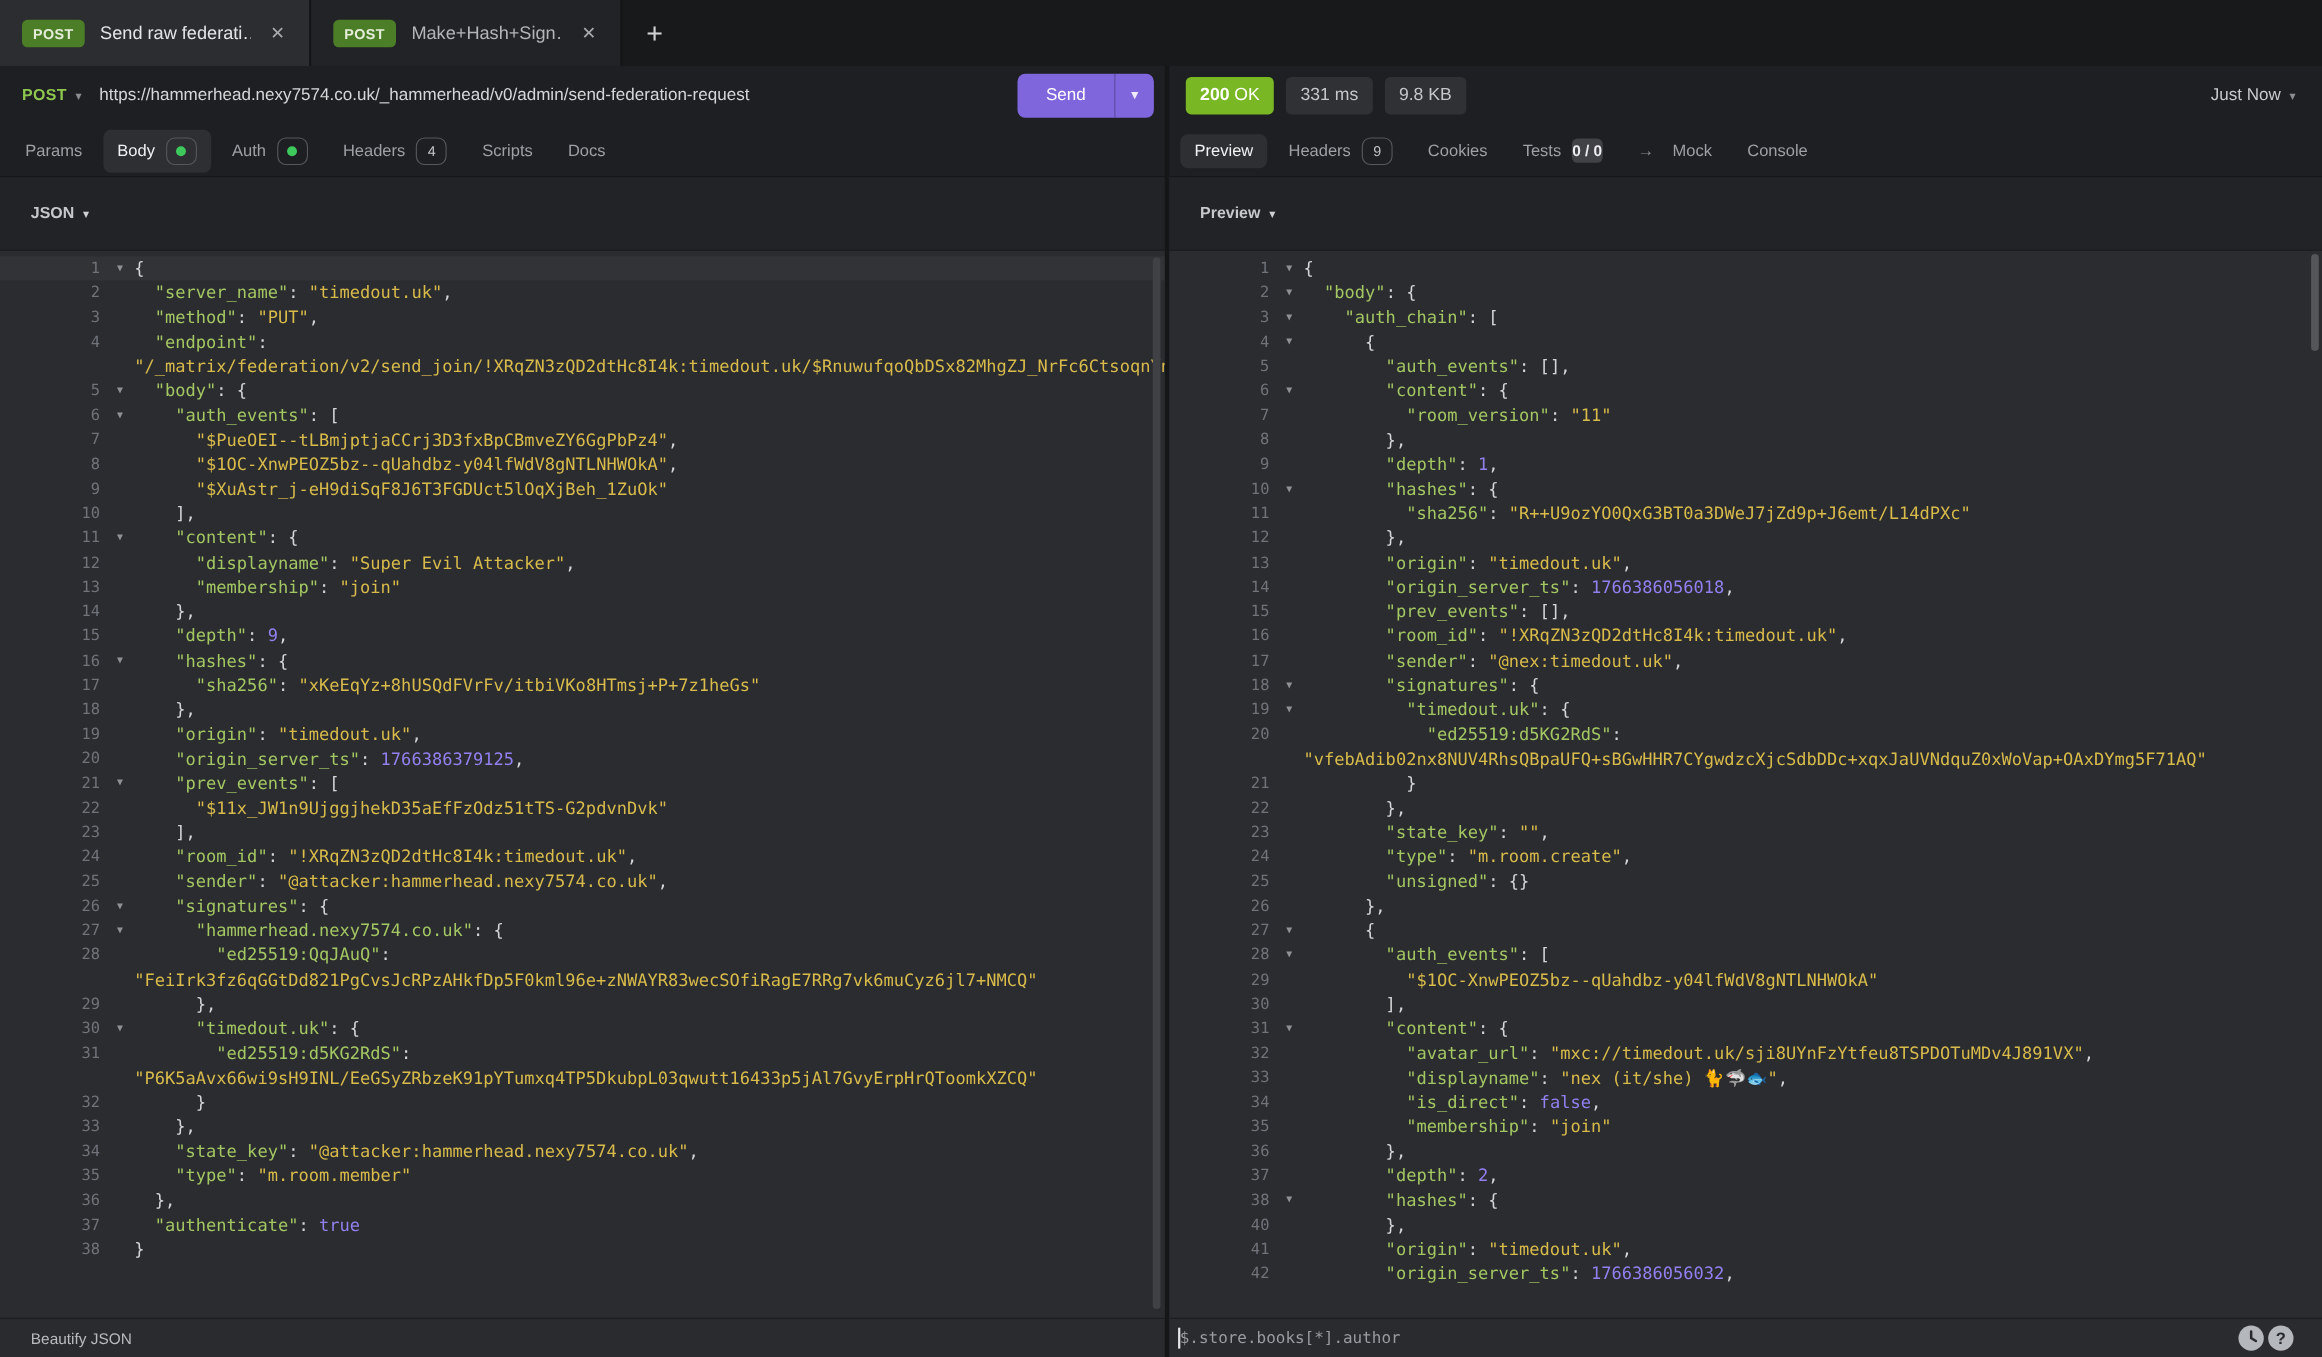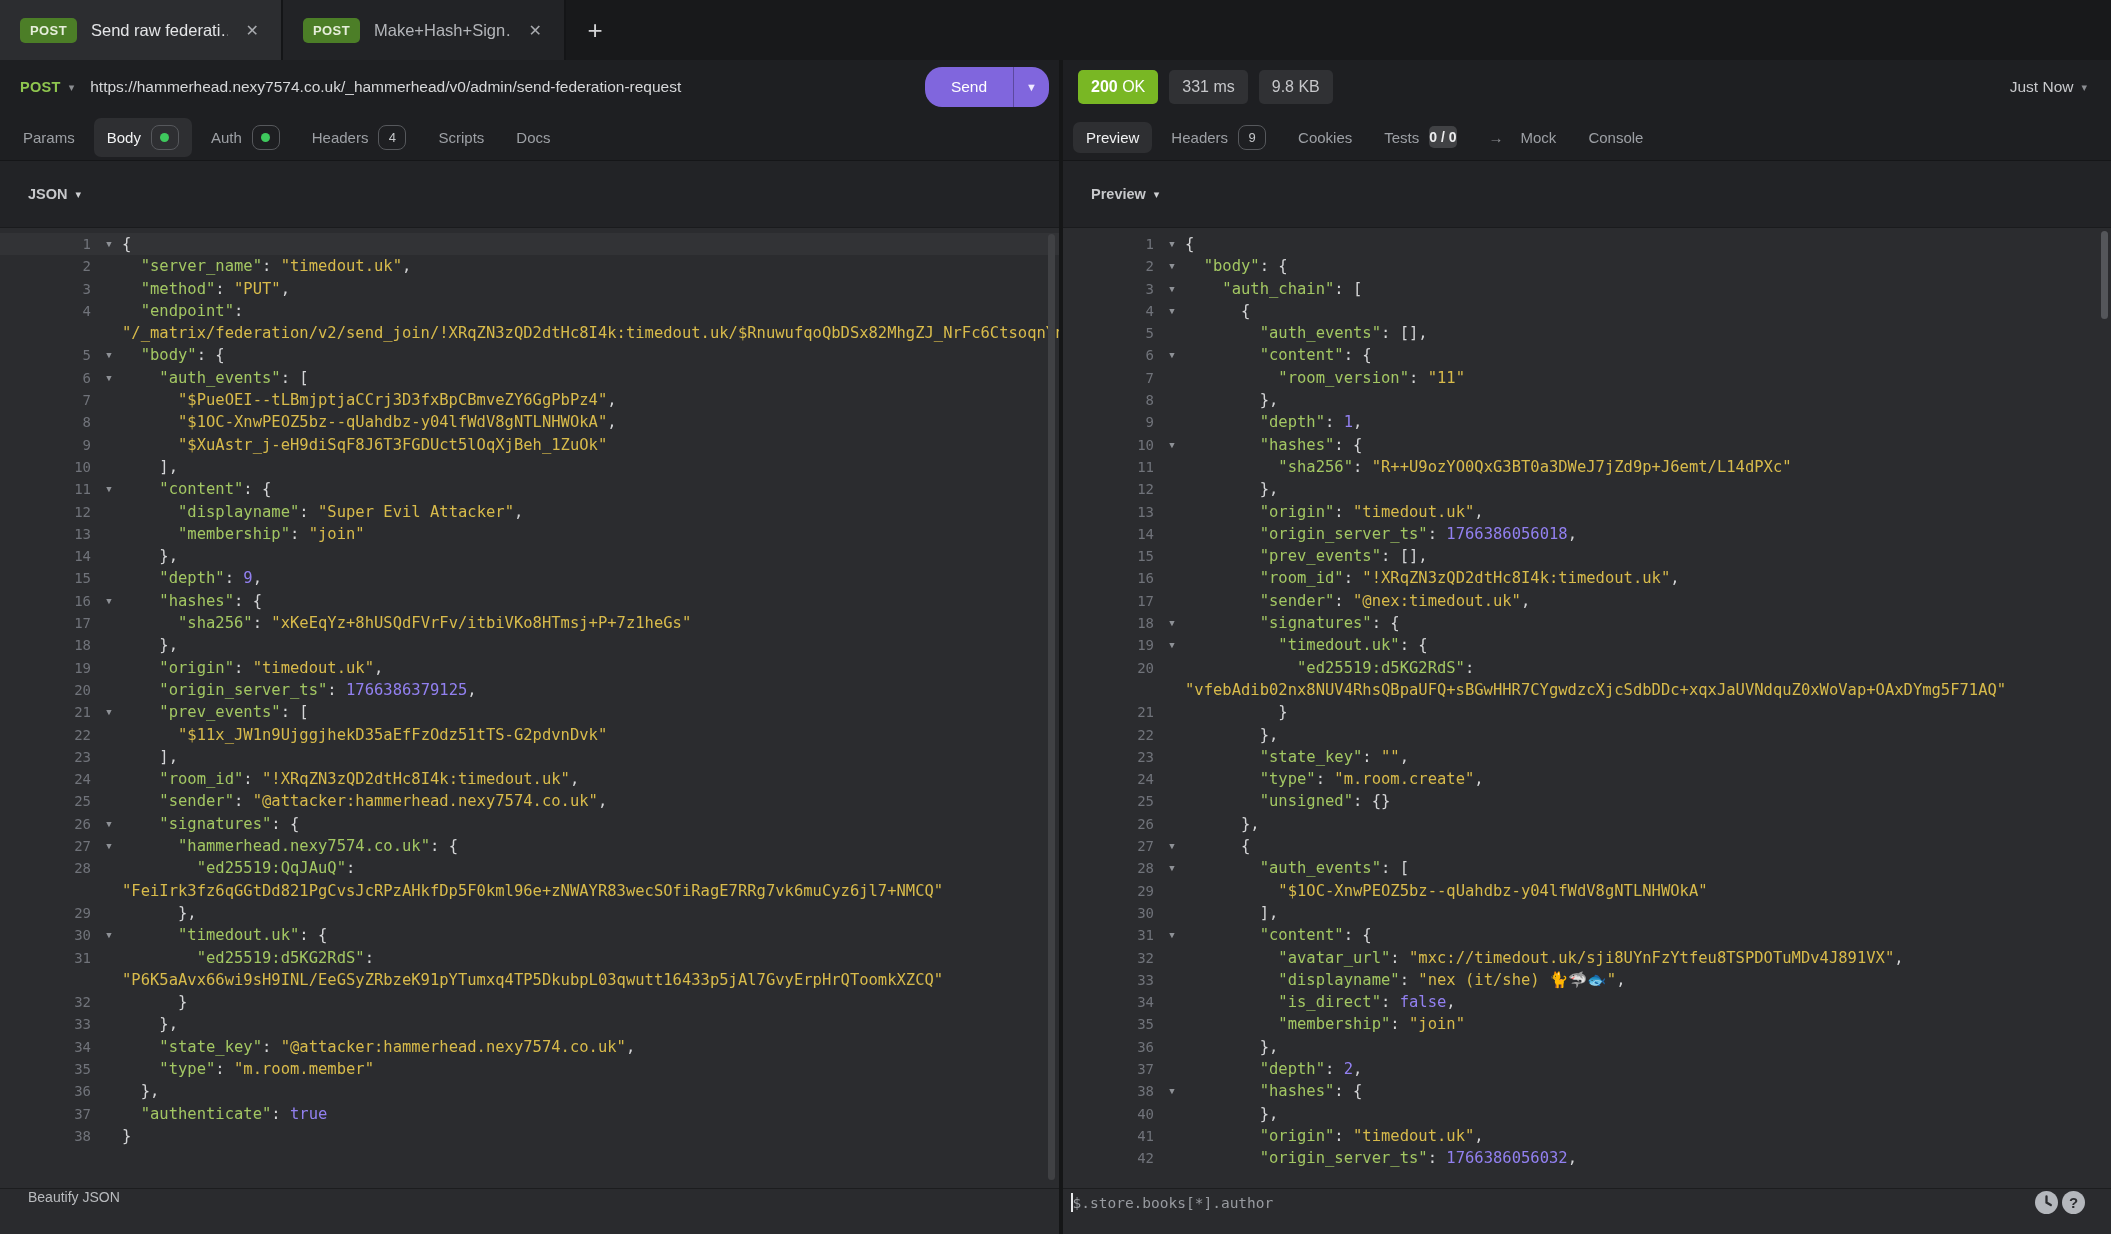--- a/index.html
+++ b/index.html
@@ -28,21 +28,21 @@
   .pane.left { width:1059px; flex:0 0 auto; }
   .splitter { width:4px; background:#151617; flex:0 0 auto; }
   .pane.right { flex:1; }
 
   
   .bar { height:54px; display:flex; align-items:center; flex:0 0 auto; }
   .url-bar { padding:0 10px 0 20px; }
   .method-label { color:#8fc64f; font-weight:bold; font-size:14.5px; letter-spacing:.3px; }
   .caret { color:#8b8d91; font-size:11px; margin-left:8px; }
   .url-text { font-size:15.5px; color:#d6d7d9; margin-left:16px; flex:1; white-space:nowrap; overflow:hidden; }
-  .send-btn { display:flex; align-items:stretch; height:40px; border-radius:17px; overflow:hidden; background:#8066dd; color:#fff; cursor:pointer; flex:0 0 auto; }
+  .send-btn { display:flex; align-items:stretch; height:40px; border-radius:7px; overflow:hidden; background:#8066dd; color:#fff; cursor:pointer; flex:0 0 auto; }
   .send-label { display:flex; align-items:center; padding:0 26px; font-size:15.5px; }
   .send-sep { width:1px; background:rgba(0,0,0,.28); }
   .send-caret { display:flex; align-items:center; padding:0 12px; font-size:11px; color:#efeaff; }
 
   .resp-bar { padding:0 24px 0 15px; gap:11px; }
   .badge { border-radius:5px; padding:8px 13px; font-size:16px; white-space:nowrap; }
   .badge.status { background:#79b724; color:#ffffff; }
   .badge.status b { font-weight:bold; }
   .badge.gray { background:#303134; color:#c6c7ca; }
   .history { margin-left:auto; display:flex; align-items:center; color:#c9cacd; font-size:15.5px; cursor:pointer; }
@@ -70,21 +70,21 @@
   .ln { text-align:right; color:#70737a; font-size:14px; padding-right:5px; user-select:none; }
   .fold { color:#8e9196; font-size:9px; text-align:center; line-height:22.3px; cursor:pointer; }
   .code { white-space:pre-wrap; overflow-wrap:break-word; padding-right:30px; color:#d4d5d7; }
   .c-k { color:#a3c763; }
   .c-s { color:#d8bb4b; }
   .c-n { color:#9280f0; }
   .c-p { color:#d4d5d7; }
   .sb-thumb { position:absolute; border-radius:4px; background:#404144; }
 
   
-  .footer { height:46px; border-top:1px solid #1c1d1f; background:#2a2b2e; display:flex; align-items:flex-start; flex:0 0 auto; }
+  .footer { height:36px; border-top:1px solid #1c1d1f; background:#2a2b2e; display:flex; align-items:center; flex:0 0 auto; }
   .beautify { padding-left:28px; font-size:14px; color:#b9bbbe; cursor:pointer; }
   .filter-wrap { flex:1; display:flex; align-items:center; padding:0 24px 0 8px; }
   .text-cursor { width:1.5px; height:19px; background:#e8e9eb; }
   .filter-text { font-family:"DejaVu Sans Mono", monospace; font-size:14.5px; color:#989ba0; flex:1; white-space:nowrap; overflow:hidden; }
   .round-icon { width:27px; height:27px; flex:0 0 auto; cursor:pointer; }
 </style>
 </head>
 <body>
 
 <div class="app">

